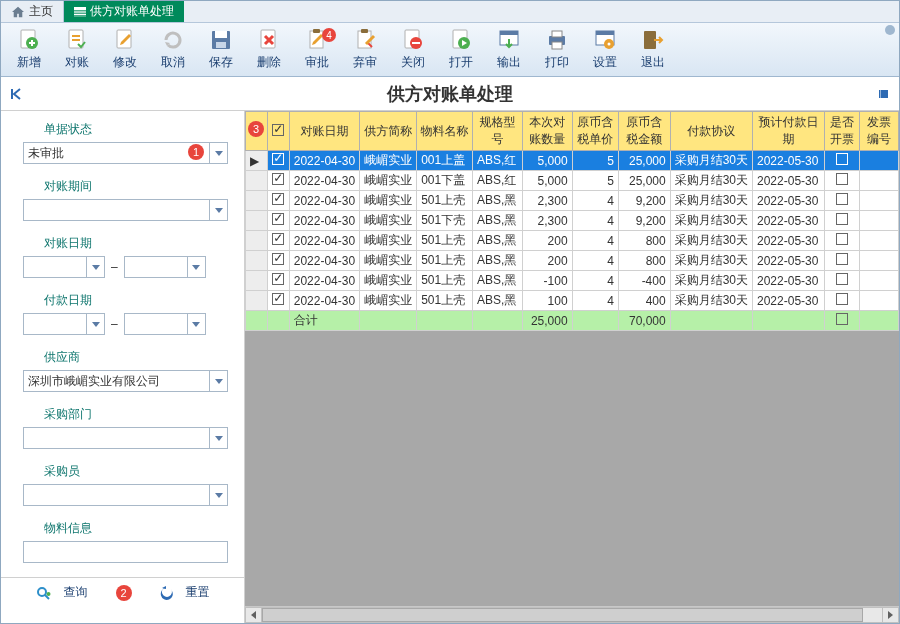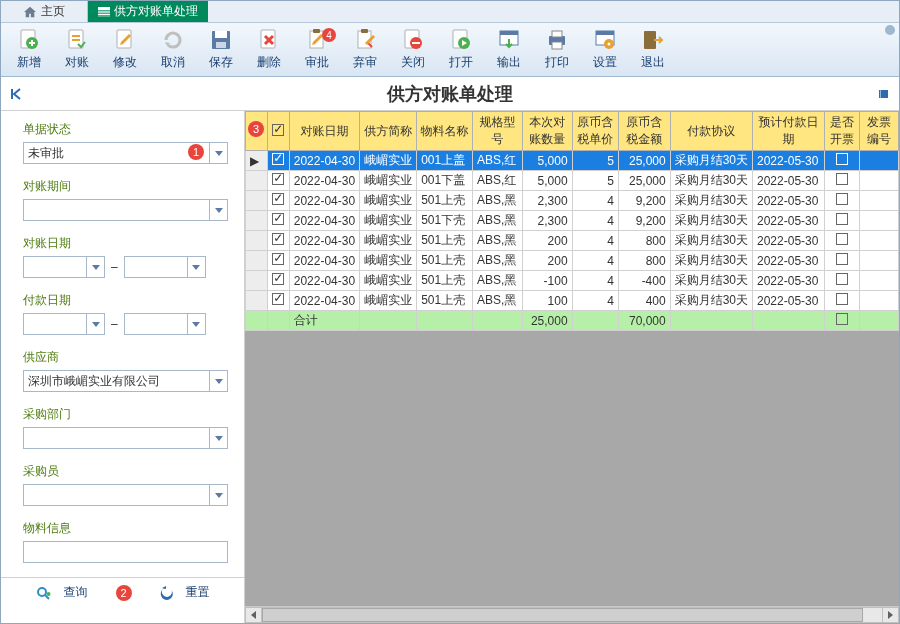--- a/index.html
+++ b/index.html
@@ -1,21 +1,21 @@
 <!DOCTYPE html>
 <html><head>
 <meta charset="utf-8">
 <style>
   * { box-sizing: border-box; }
   html, body { margin:0; padding:0; width:900px; height:624px; font-family:"Microsoft YaHei","SimSun",sans-serif; font-size:12px; color:#333; overflow:hidden; background:#fff; }
   
   .window { width:900px; height:624px; border:1px solid #8fa8c0; display:flex; flex-direction:column; }
   
   .tabstrip { height:22px; background:#e8eef5; border-bottom:1px solid #b5c7db; display:flex; align-items:stretch; }
-  .home-tab { display:flex; align-items:center; gap:4px; padding:0 22px; border-right:1px solid #b5c7db; }
+  .home-tab { display:flex; align-items:center; gap:4px; padding:0 10px; border-right:1px solid #b5c7db; }
   .home-tab .home-icon { width:14px; height:12px; }
   .active-tab { background:#008a5b; color:#fff; display:flex; align-items:center; gap:4px; padding:0 10px; }
   .active-tab .grid-icon { width:12px; height:10px; }
   
   .toolbar { height:54px; background:linear-gradient(#f2f7fc,#d9e6f3); border-bottom:1px solid #9fb7cf; display:flex; padding:2px 4px; position:relative; }
   .tool { width:48px; display:flex; flex-direction:column; align-items:center; justify-content:center; gap:2px; border:1px solid transparent; border-radius:3px; position:relative; }
   .tool .ticon { width:24px; height:24px; display:flex; align-items:center; justify-content:center; }
   .tool .tlabel { font-size:12px; color:#1a3e6f; }
   .badge { position:absolute; top:2px; right:4px; width:14px; height:14px; border-radius:50%; background:#e8453c; color:#fff; font-size:10px; display:flex; align-items:center; justify-content:center; }
   .toolbar-knob { position:absolute; right:4px; top:2px; width:10px; height:10px; border-radius:50%; background:#9fb7cf; }
@@ -24,21 +24,21 @@
   .titlebar h1 { margin:0; font-size:18px; font-weight:bold; }
   .nav-left, .nav-right { position:absolute; top:8px; width:18px; height:18px; display:flex; align-items:center; justify-content:center; color:#2d6ab3; cursor:pointer; }
   .nav-left { left:6px; } .nav-right { right:6px; }
   
   .body { flex:1; display:flex; overflow:hidden; }
   .filter-panel { width:244px; border-right:1px solid #d0d0d0; overflow-y:scroll; padding:10px 16px 0 22px; }
   .filter-panel::-webkit-scrollbar { width:16px; }
   .filter-panel::-webkit-scrollbar-track { background:#f0f0f0; border-left:1px solid #d8d8d8; }
   .filter-panel::-webkit-scrollbar-thumb { background:#c6c6c6; border:1px solid #a8a8a8; }
   .fgroup { margin-bottom:14px; }
-  .flabel { color:#4d7c0f; margin-bottom:4px; }
+  .flabel { color:#0f766e; margin-bottom:4px;margin-left:21px; }
   .combo, .inp { width:100%; height:22px; border:1px solid #a8b8c8; background:#fff; display:flex; align-items:center; padding:0 20px 0 4px; position:relative; }
   .combo .arrow, .date .arrow { position:absolute; right:0; top:0; width:18px; height:100%; border-left:1px solid #a8b8c8; display:flex; align-items:center; justify-content:center; }
   .date-row { display:flex; align-items:center; gap:6px; }
   .date { width:82px; height:22px; border:1px solid #a8b8c8; background:#fff; position:relative; }
   .callout { position:absolute; width:16px; height:16px; border-radius:50%; color:#fff; font-size:11px; display:flex; align-items:center; justify-content:center; background:#e8453c; }
   .callout.c1 { right:24px; margin-top:-20px; }
   
   .filter-actions { height:30px; border-top:1px solid #d0d0d0; display:flex; align-items:center; justify-content:center; gap:28px; position:relative; }
   .fa-btn { display:flex; align-items:center; gap:12px; color:#1a3e6f; cursor:pointer; }
   

